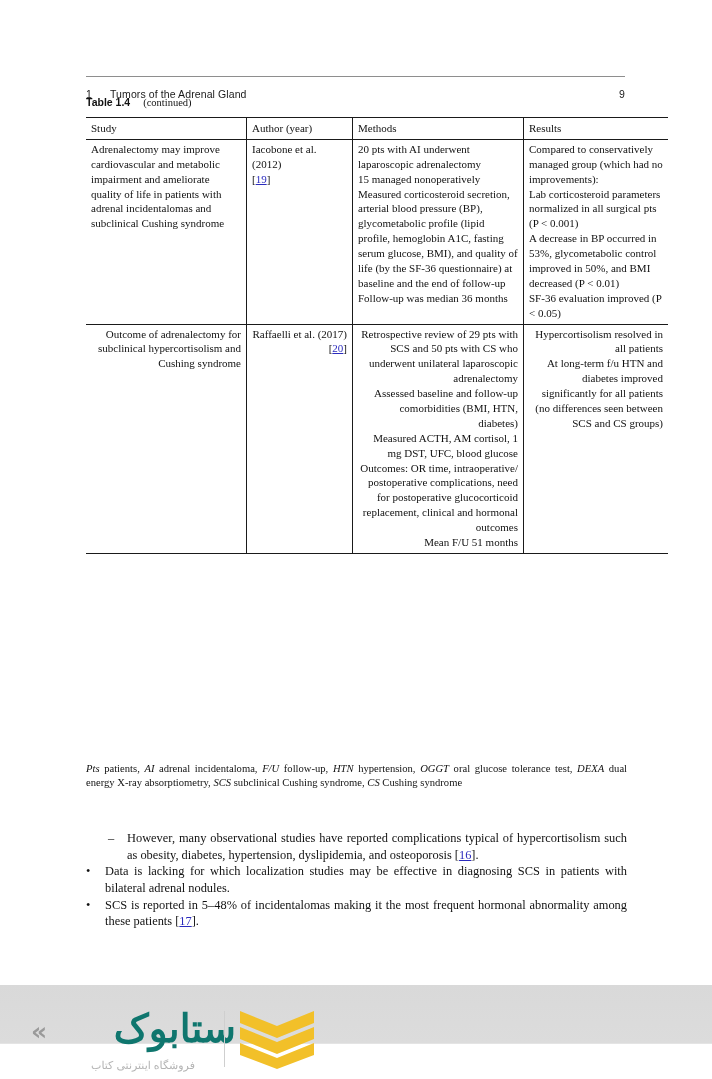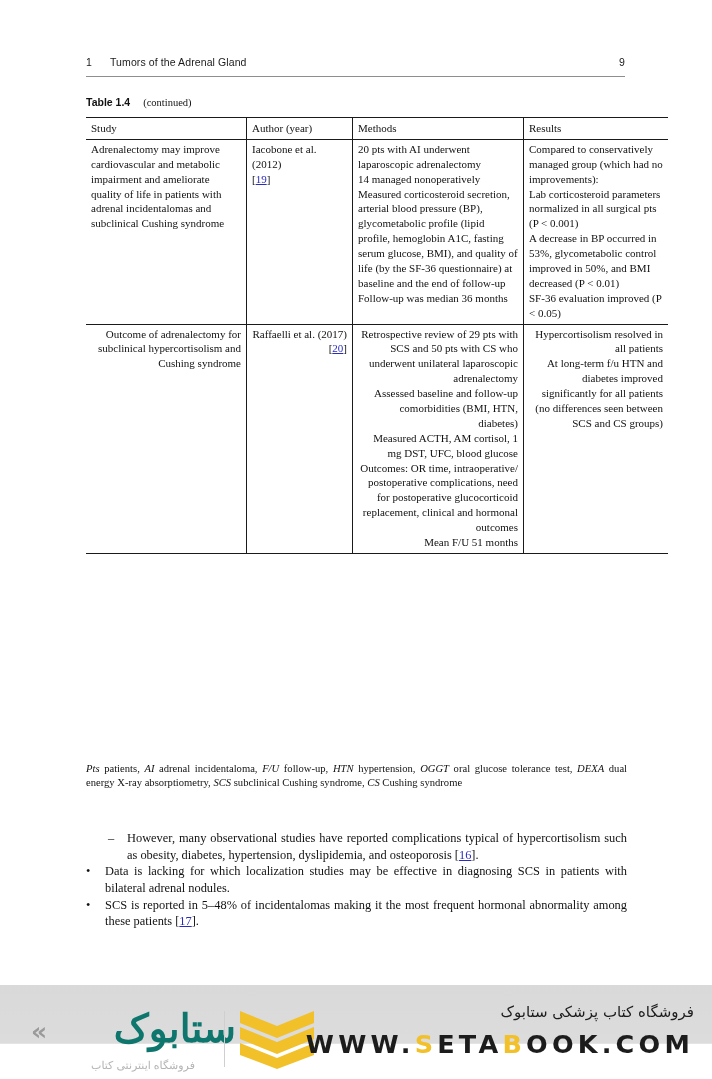--- a/index.html
+++ b/index.html
@@ -24,21 +24,21 @@
     top: 56px;
     width: 539px;
     display: flex;
     align-items: baseline;
     font-family: "Liberation Sans", sans-serif;
     font-size: 10.5px;
     color: #1a1a1a;
     letter-spacing: .1px;
   }
   .rh-chapnum { width: 24px; flex: 0 0 24px; }
-  .rh-title { flex: 1 1 auto; }
+  .rh-title { flex: 1 1 auto; margin-top: 32px; }
   .rh-folio { flex: 0 0 auto; }
   .rule-head {
     position: absolute;
     left: 86px;
     top: 76px;
     width: 539px;
     height: 1px;
     background: #8e8e8e;
   }
 
@@ -277,21 +277,21 @@
       <tbody>
 
         <tr>
           <td class="cw1">Adrenalectomy may improve cardiovascular and metabolic impairment and ameliorate quality of life in patients with adrenal incidentalomas and subclinical Cushing syndrome</td>
           <td class="cw2 col-sep">
             <span class="cellline">Iacobone et al. (2012)</span>
             <span>[<a class="ref" href="#">19</a>]</span>
           </td>
           <td class="cw3 col-sep">
             <span class="cellline">20 pts with AI underwent laparoscopic adrenalectomy</span>
-            <span class="cellline">14 managed nonoperatively</span>
+            <span class="cellline">15 managed nonoperatively</span>
             <span class="cellline">Measured corticosteroid secretion, arterial blood pressure (BP), glycometabolic profile (lipid profile, hemoglobin A1C, fasting serum glucose, BMI), and quality of life (by the SF-36 questionnaire) at baseline and the end of follow-up</span>
             <span class="cellline">Follow-up was median 36 months</span>
           </td>
           <td class="cw4 col-sep">
             <span class="cellline">Compared to conservatively managed group (which had no improvements):</span>
             <span class="cellline">Lab corticosteroid parameters normalized in all surgical pts (P &lt; 0.001)</span>
             <span class="cellline">A decrease in BP occurred in 53%, glycometabolic control improved in 50%, and BMI decreased (P &lt; 0.01)</span>
             <span class="cellline">SF-36 evaluation improved (P &lt; 0.05)</span>
           </td>
         </tr>
@@ -350,20 +350,16 @@
       <div class="logo-divider"></div>
       <div class="logo-chevrons">
         <svg width="74" height="58" viewBox="0 0 74 58" xmlns="http://www.w3.org/2000/svg" aria-hidden="true">
           <polygon points="0,0 37,15 74,0 74,12 37,27 0,12" fill="#f2c029"></polygon>
           <polygon points="0,16 37,31 74,16 74,28 37,43 0,28" fill="#f2c029"></polygon>
           <polygon points="0,32 37,47 74,32 74,44 37,58 0,44" fill="#f2c029"></polygon>
         </svg>
       </div>
     </div>
 
-    <div class="brand-block">
-      <div class="brand-fa">فروشگاه کتاب پزشکی ستابوک</div>
-      <div class="brand-url"><span>WWW.</span><span class="hl">S</span><span>ETA</span><span class="hl">B</span><span>OOK.COM</span></div>
-    </div>
 
   </div>
 
 </div>
 
 </body></html>

